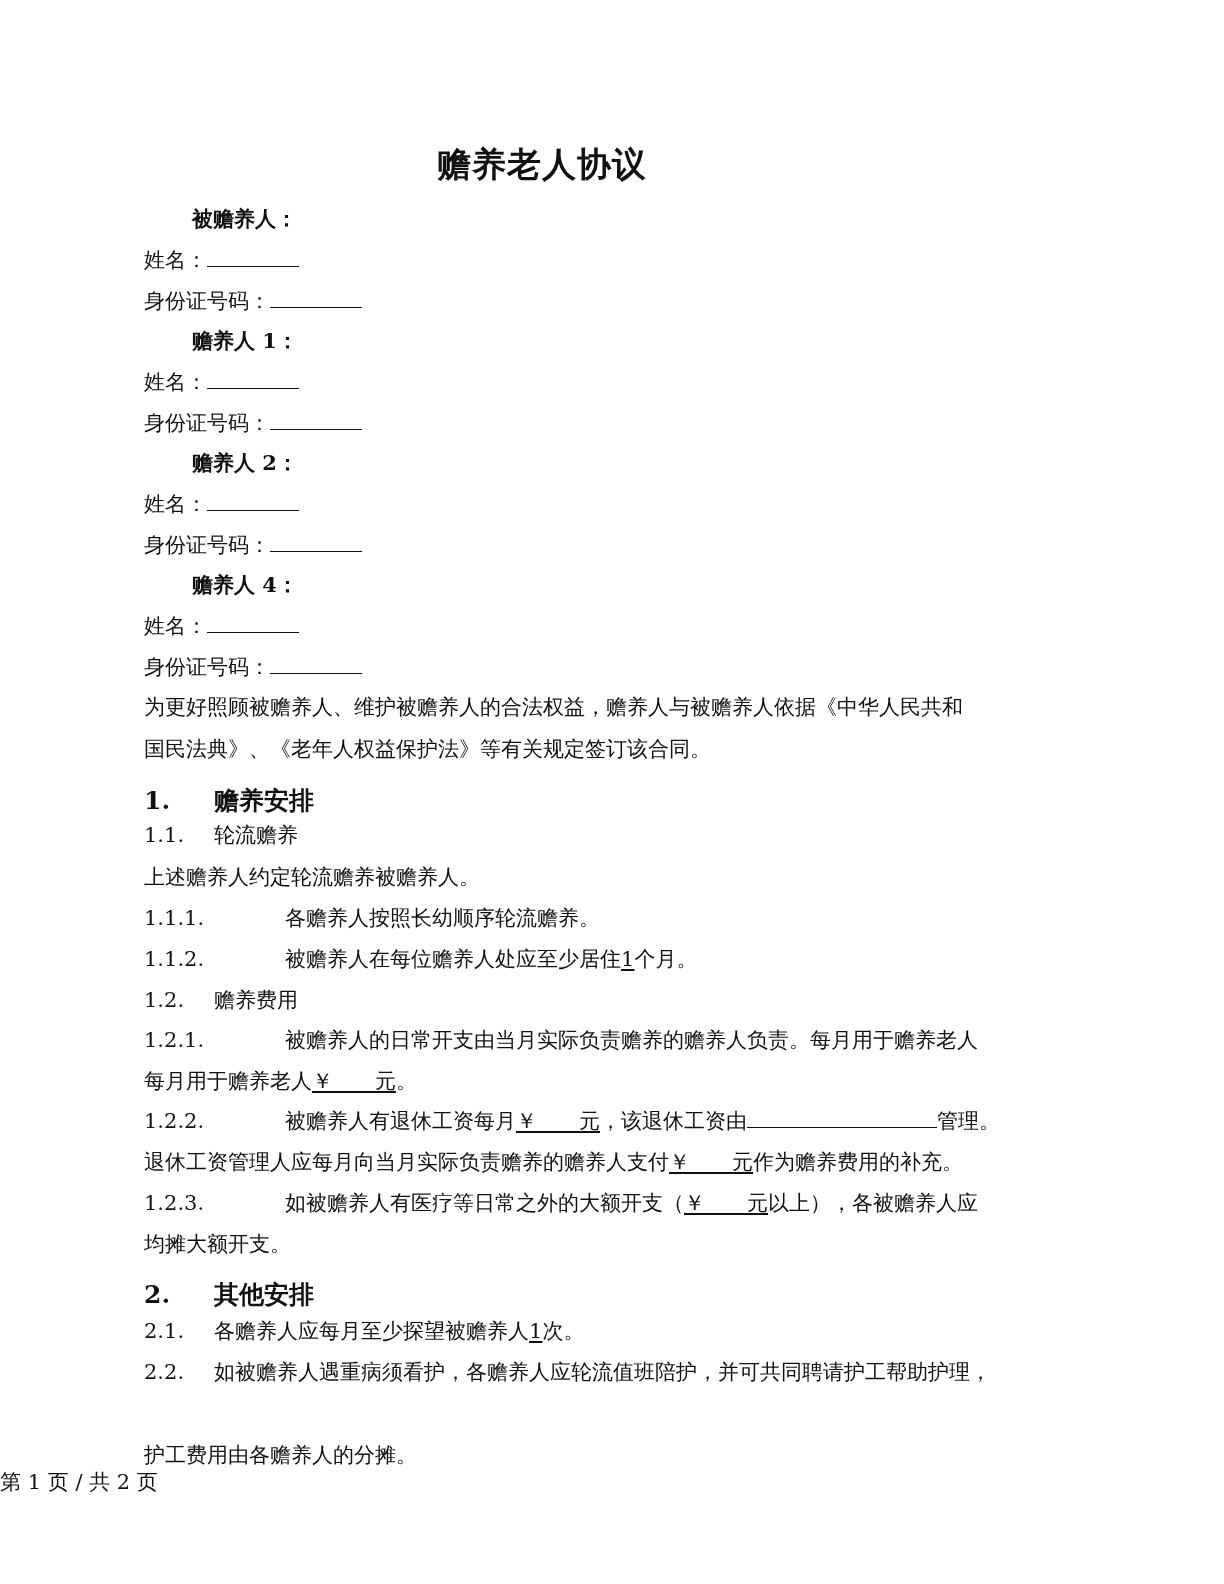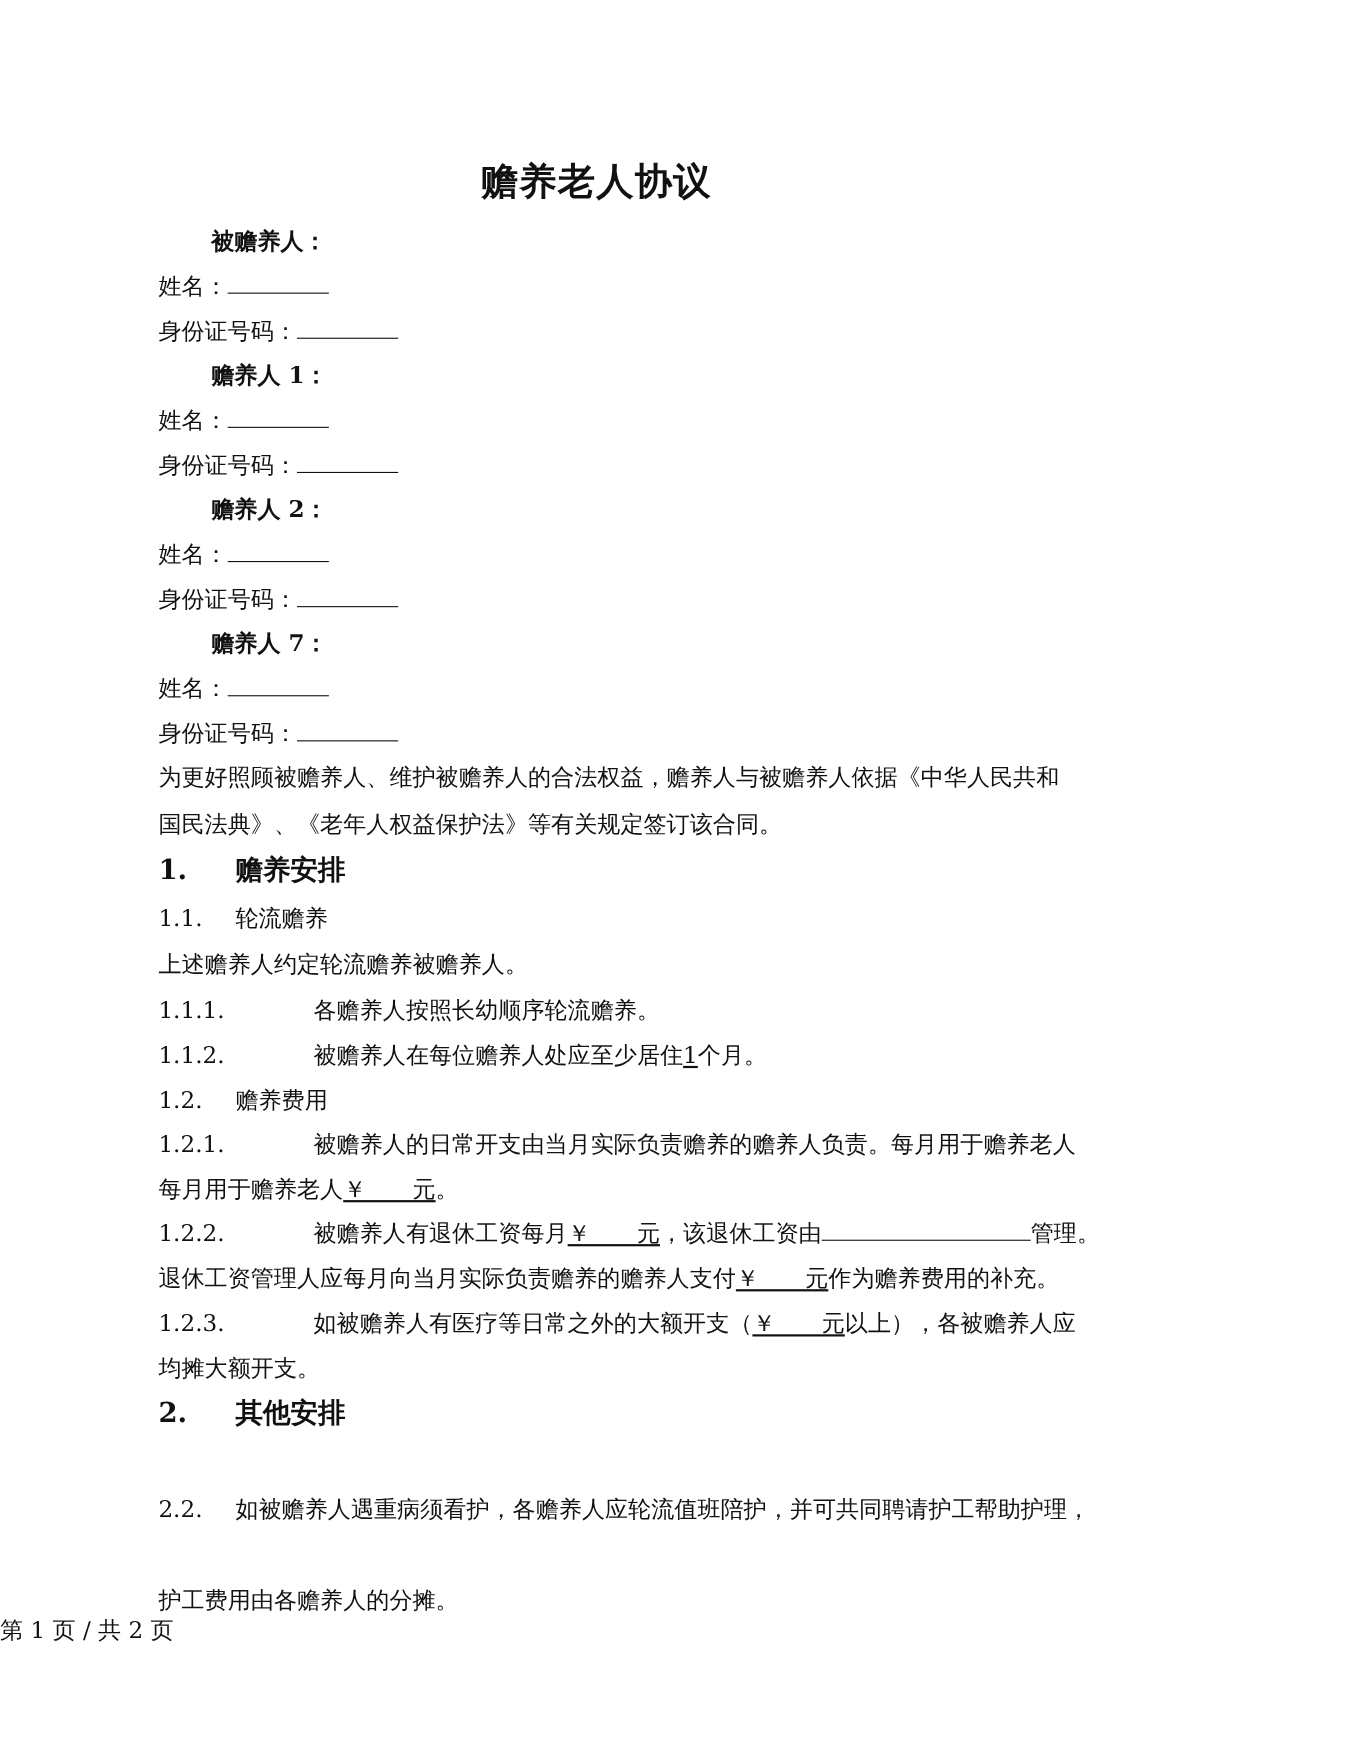--- a/index.html
+++ b/index.html
@@ -11,21 +11,21 @@
   .line { position: absolute; left: 144px; font-size: 21px; line-height: 30px; white-space: nowrap; }
   .bold { font-weight: bold; margin-left: 48px; }
   .blank { display: inline-block; border-bottom: 1.5px solid #111; height: 20px; vertical-align: baseline; }
   .b92 { width: 92px; }
   .b185 { width: 190px; }
   .ul { text-decoration: underline; text-underline-offset: 3px; }
   .num { display: inline-block; }
   .n1 { width: 70px; }
   .n2 { width: 70px; }
   .n3 { width: 141px; }
-  .h1 { font-size: 25px; font-weight: bold; }
+  .h1 { font-size: 25px; font-weight: bold; margin-top: 10px; }
   .footer { position: absolute; top: 1468px; left: 0; width: 1224px; font-size: 21px; }
 </style>
 </head>
 <body>
 
 <div class="page">
   <div class="title">赡养老人协议</div>
 
   <div class="line bold" style="top:204px">被赡养人：</div>
   <div class="line" style="top:245px">
@@ -44,21 +44,21 @@
   </div>
 
   <div class="line bold" style="top:448px">赡养人 2：</div>
   <div class="line" style="top:489px">
     <span>姓名：</span><span class="blank b92"></span>
   </div>
   <div class="line" style="top:530px">
     <span>身份证号码：</span><span class="blank b92"></span>
   </div>
 
-  <div class="line bold" style="top:570px">赡养人 7：</div>
+  <div class="line bold" style="top:570px">赡养人 4：</div>
   <div class="line" style="top:611px">
     <span>姓名：</span><span class="blank b92"></span>
   </div>
   <div class="line" style="top:652px">
     <span>身份证号码：</span><span class="blank b92"></span>
   </div>
 
   <div class="line" style="top:734px">国民法典》、《老年人权益保护法》等有关规定签订该合同。</div>
   <div class="line" style="top:692px">为更好照顾被赡养人、维护被赡养人的合法权益，赡养人与被赡养人依据《中华人民共和</div>
 
@@ -92,19 +92,22 @@
     <span>退休工资管理人应每月向当月实际负责赡养的赡养人支付</span><span class="ul">￥　　元</span><span>作为赡养费用的补充。</span>
   </div>
   <div class="line" style="top:1188px">
     <span class="num n3">1.2.3.</span><span>如被赡养人有医疗等日常之外的大额开支（</span><span class="ul">￥　　元</span><span>以上），各被赡养人应</span>
   </div>
   <div class="line" style="top:1229px">均摊大额开支。</div>
 
   <div class="line h1" style="top:1270px">
     <span class="num n1">2.</span><span>其他安排</span>
   </div>
+  <div class="line" style="top:1316px">
+    <span class="num n2">2.1.</span><span>各赡养人应每月至少探望被赡养人</span><span class="ul">1</span><span>次。</span>
+  </div>
   <div class="line" style="top:1357px">
     <span class="num n2">2.2.</span><span>如被赡养人遇重病须看护，各赡养人应轮流值班陪护，并可共同聘请护工帮助护理，</span>
   </div>
   <div class="line" style="top:1440px">护工费用由各赡养人的分摊。</div>
 
   <div class="footer">第 1 页  / 共 2 页</div>
 </div>
 
 </body></html>

